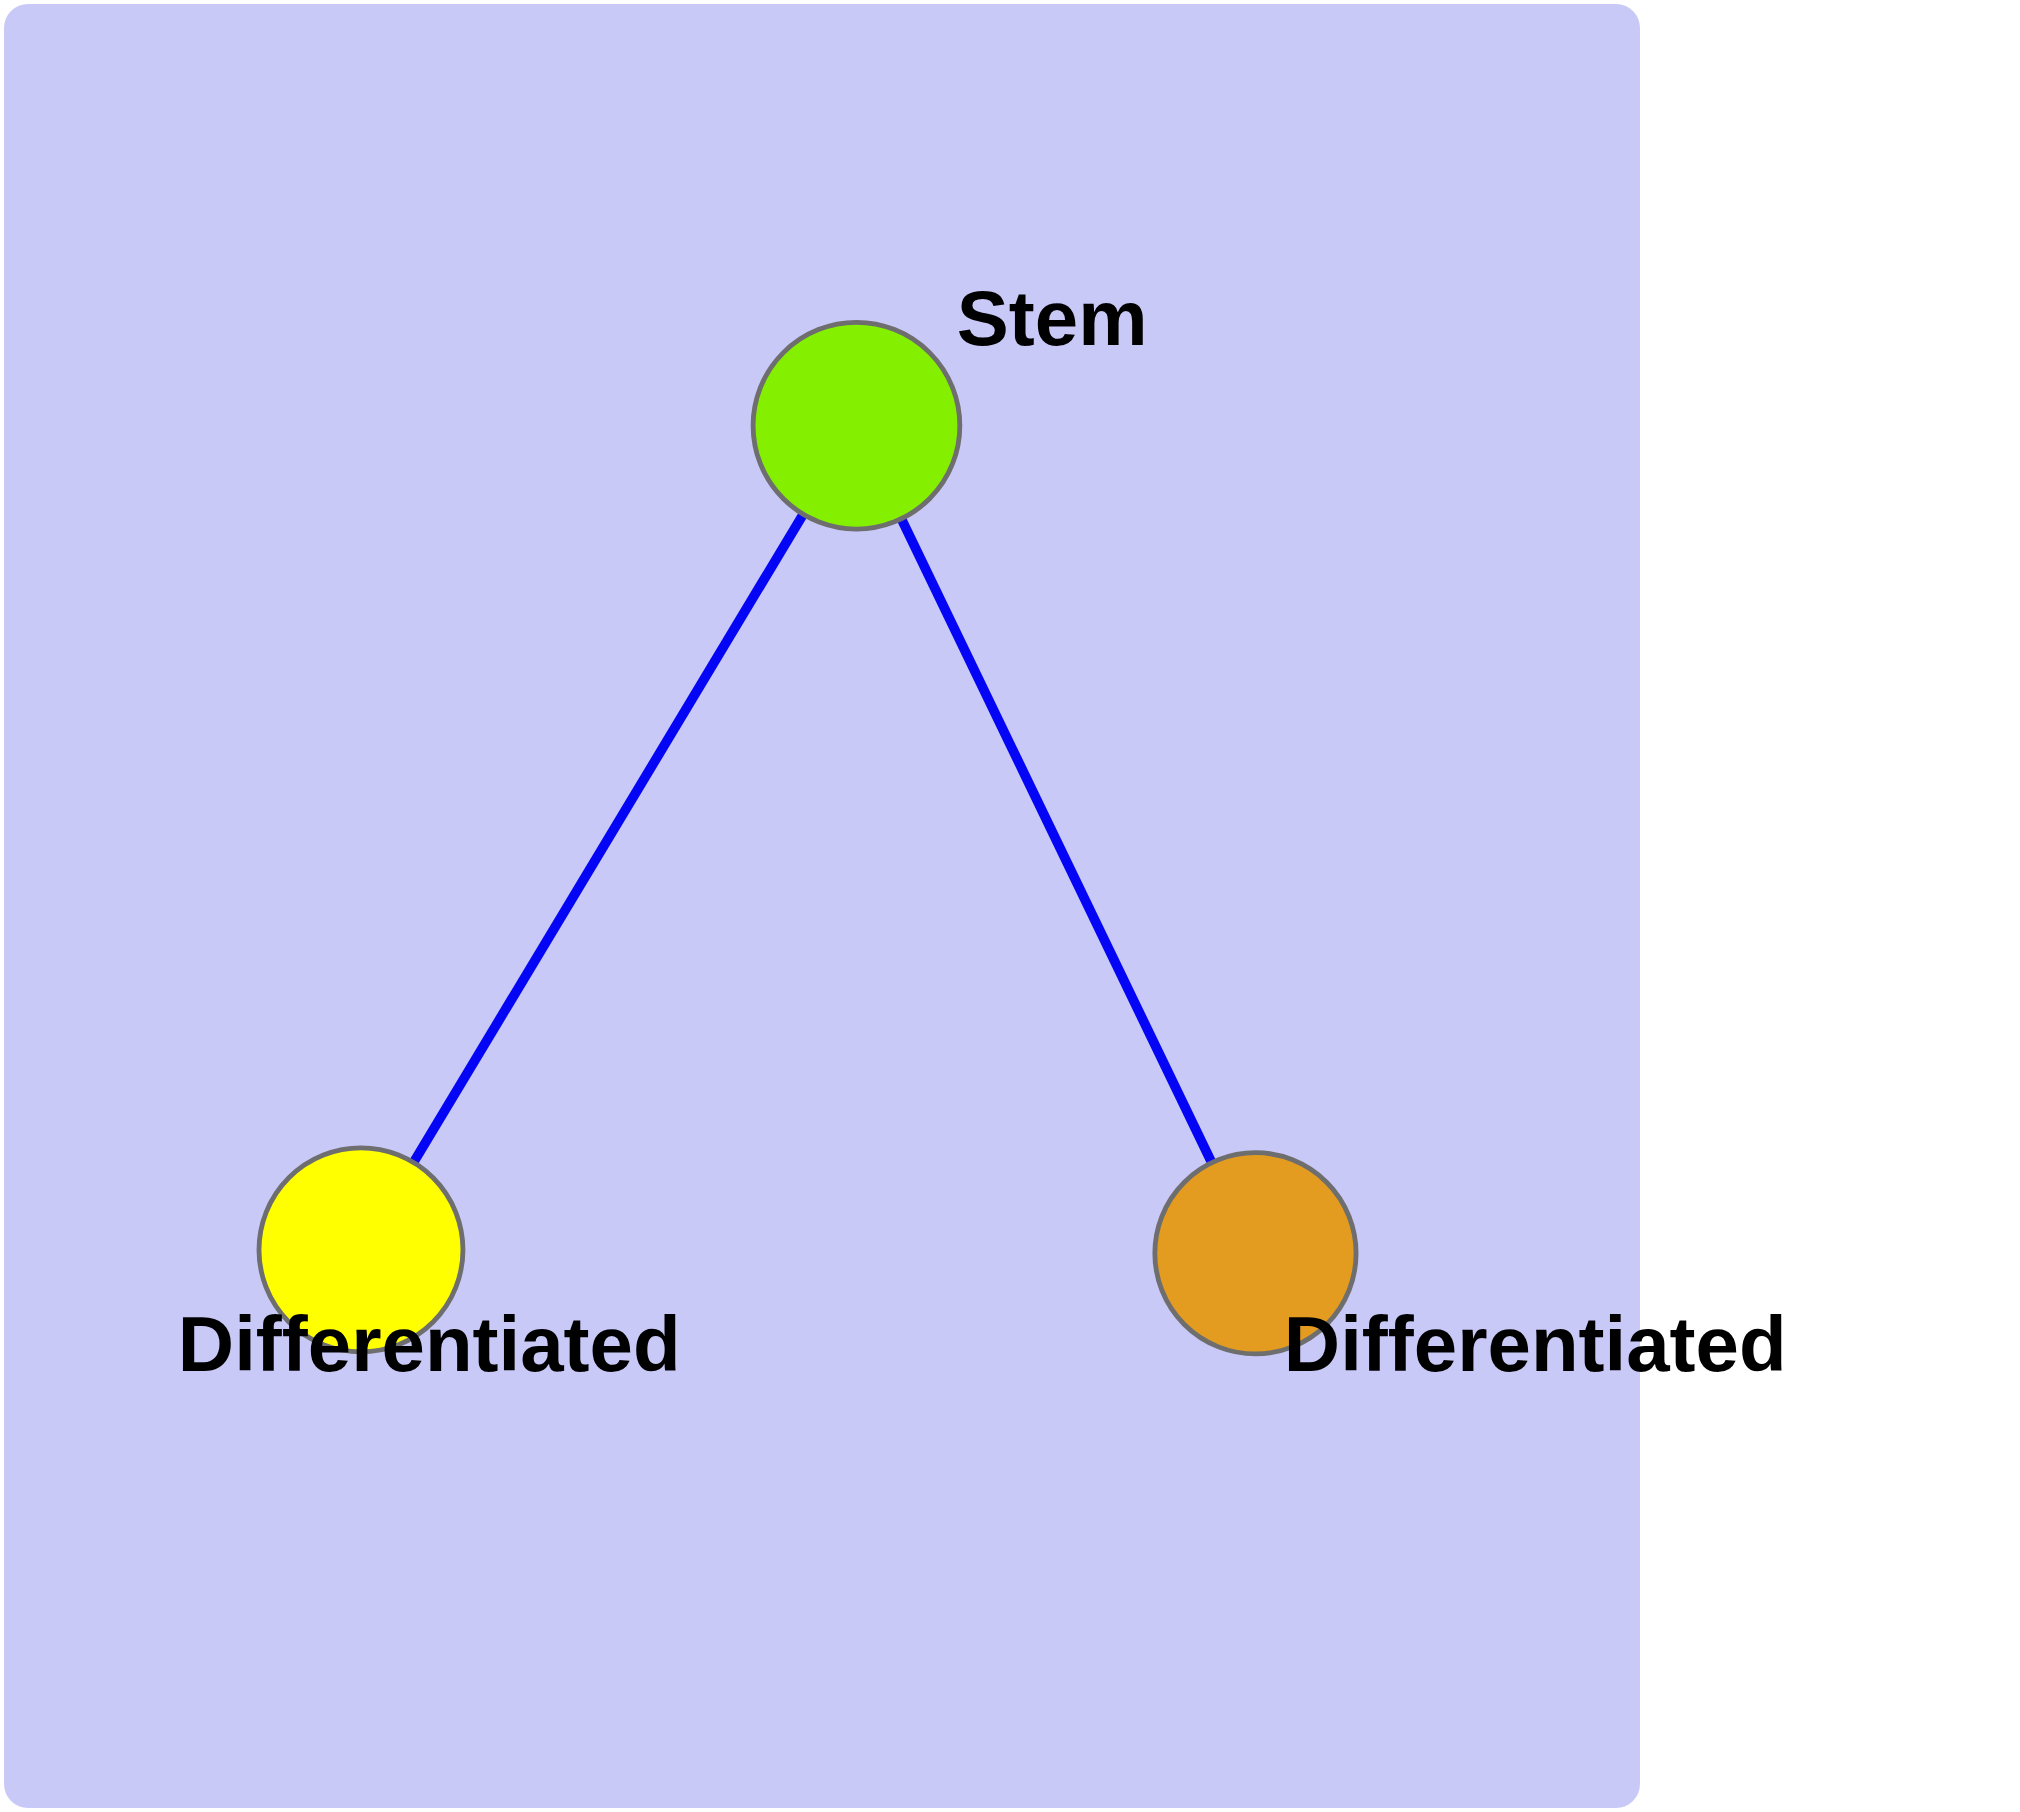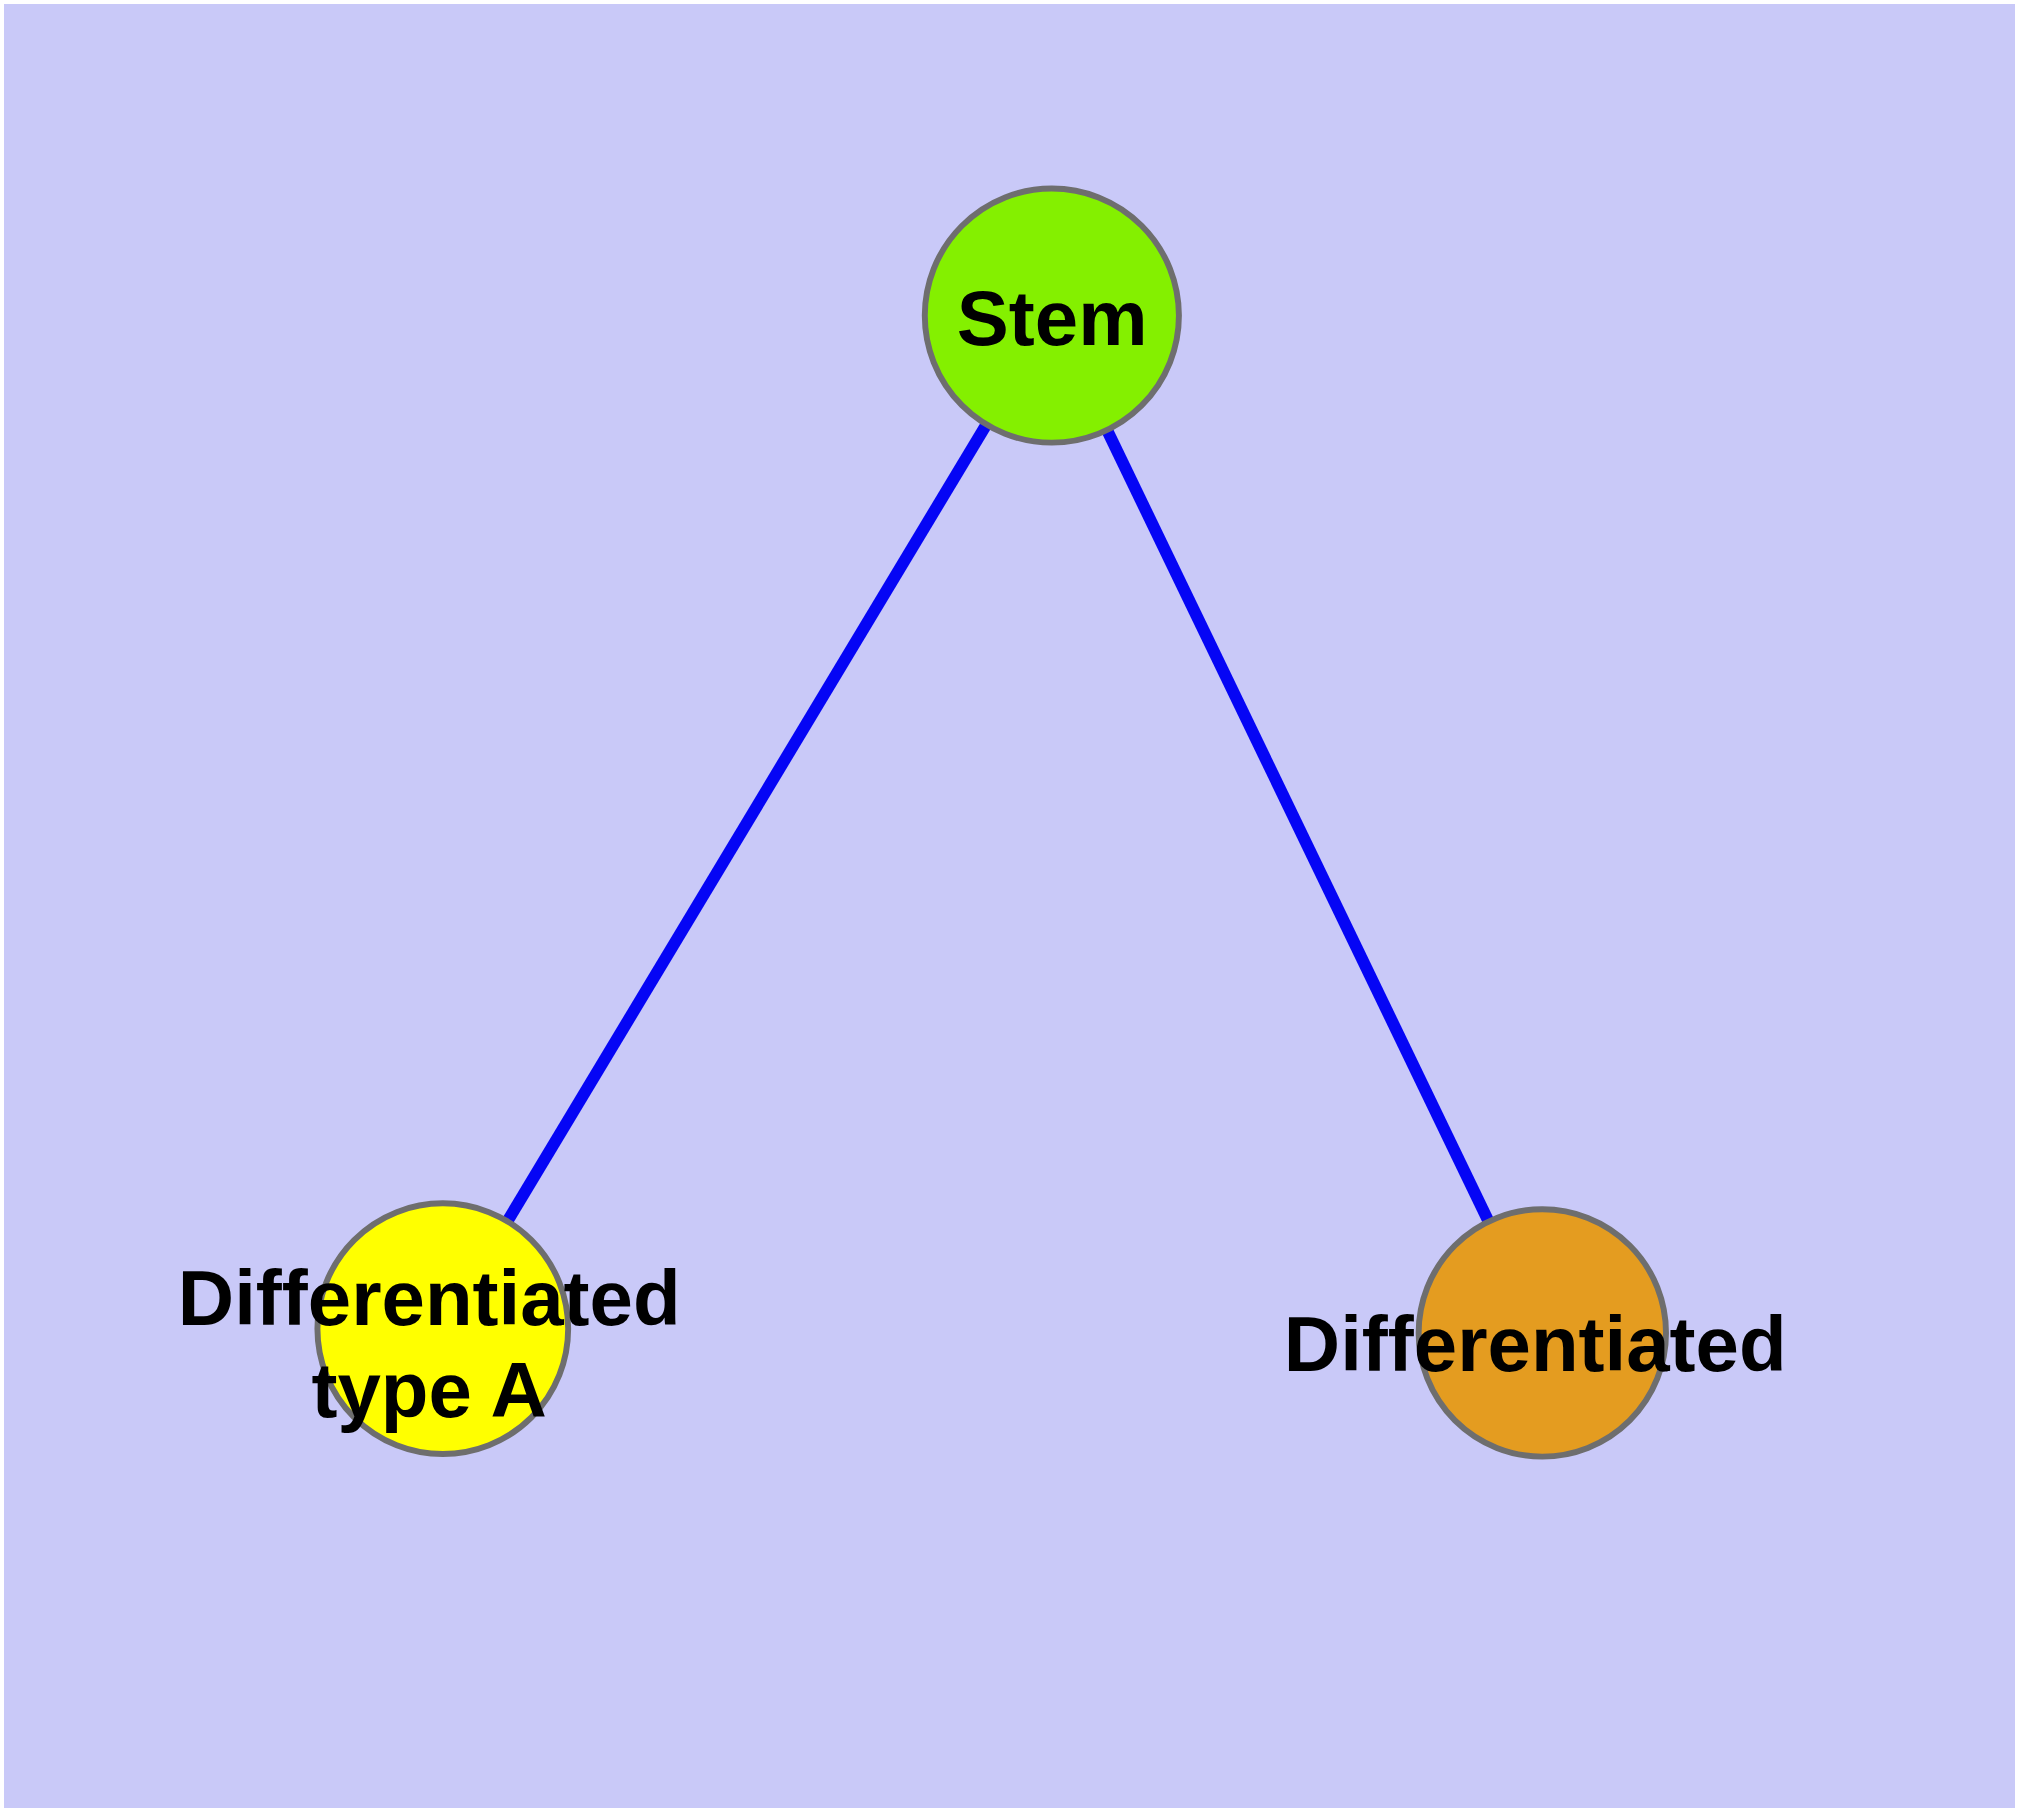--- a/index.html
+++ b/index.html
@@ -8,23 +8,24 @@
     background: #ffffff;
     width: 2021px;
     height: 1812px;
     font-family: "Liberation Sans", sans-serif;
     overflow: hidden;
   }
   .canvas {
     position: absolute;
     left: 4.2px;
     top: 4.2px;
-    width: 2011px;
+    width: 1636px;
     height: 1804px;
     background: var(--background);
+    border-radius: 24px;
   }
   .graph-svg {
     position: absolute;
     left: 0;
     top: 0;
     width: 100%;
     height: 100%;
     display: block;
   }
   .edge {
@@ -63,21 +64,20 @@
     <line class="edge" x1="1237" y1="367" x2="1816" y2="1568"></line>
     <circle class="node node-stem" cx="1237" cy="367" r="150"></circle>
     <circle class="node node-type-a" cx="518" cy="1563" r="148"></circle>
     <circle class="node node-type-b" cx="1816" cy="1568" r="146"></circle>
   </svg>
 
   <div class="label label-stem">Stem</div>
 
   <div class="label label-type-a">
     <span>Differentiated</span><br>
-    <span>type A</span>
   </div>
 
   <div class="label label-type-b">
     <span>Differentiated</span><br>
   </div>
 
 </div>
 
 
 </body></html>

